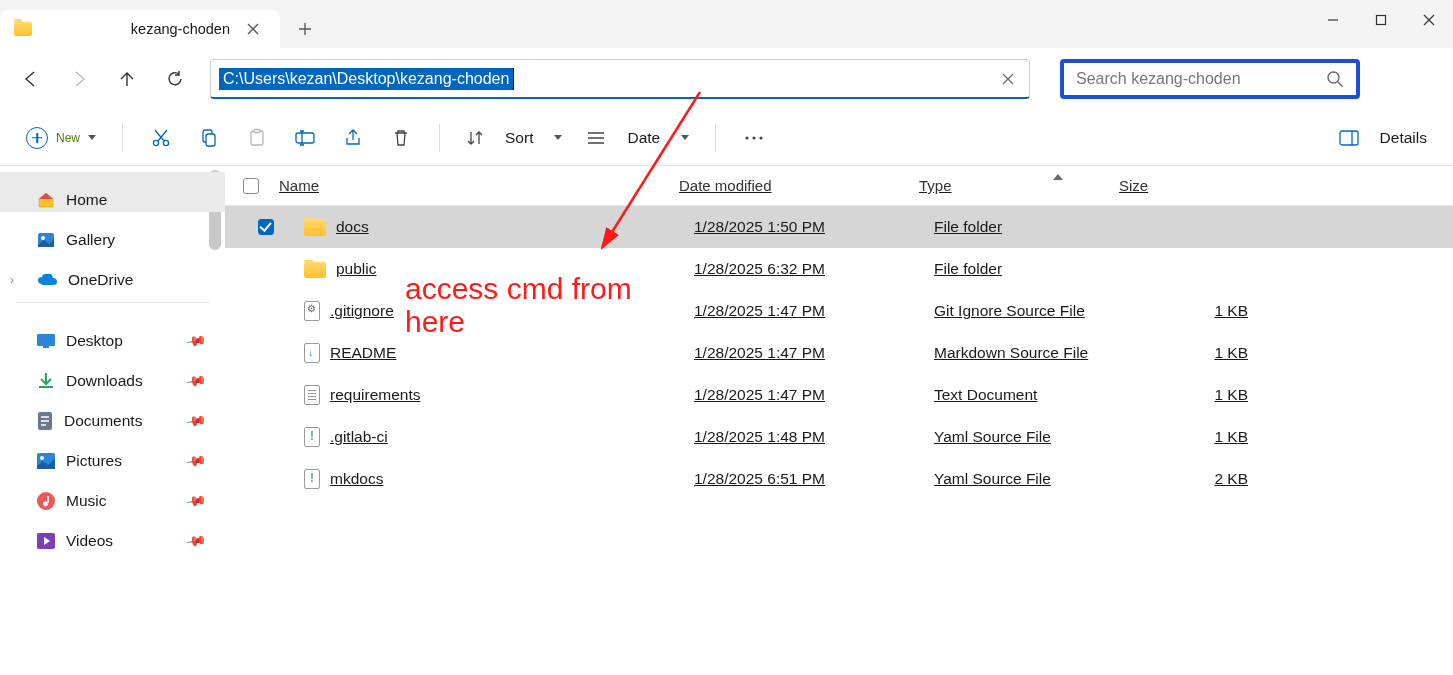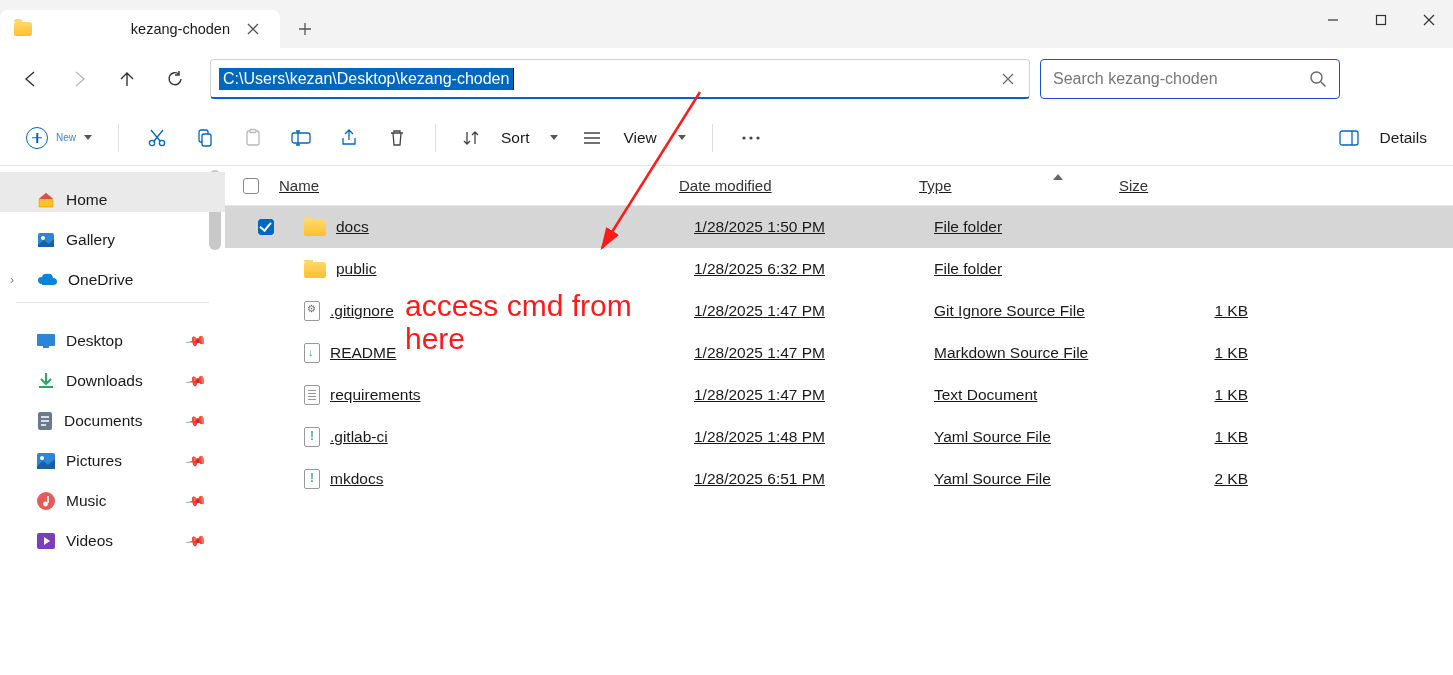--- a/index.html
+++ b/index.html
@@ -18,26 +18,26 @@
 
   
   .navrow { height: 62px; background:#fff; display:flex; align-items:center; padding: 0 10px; gap:6px; border-bottom:0; }
   .navbtn { width:42px; height:42px; display:flex; align-items:center; justify-content:center; border-radius:4px; cursor:pointer; color:#333; }
   .navbtn.disabled { color:#bbb; }
   .addr { flex:1; max-width: 820px; margin-left:8px; height:40px; border:1px solid #d0d0d0; border-radius:4px; display:flex; align-items:center; padding:0 8px; position:relative; border-bottom:2px solid #0067c0; }
   .addr-text { background:#0067c0; color:#fff; padding:2px 4px; font-size:16px; white-space:nowrap; }
   .addr-caret { width:1px; height:22px; background:#000; margin-left:0px; }
   .addr-spacer { flex:1; }
   .addr-clear { width:26px; height:26px; display:flex; align-items:center; justify-content:center; color:#666; cursor:pointer; }
-  .searchbox { width:300px; margin-left:4px; height:40px; border:1px solid #1d4ed8; border-radius:4px; display:flex; align-items:center; padding:0 12px; color:#777; font-size:16px; }
+  .searchbox { width:300px; margin-left:24px; height:40px; border:4px solid #1d4ed8; border-radius:4px; display:flex; align-items:center; padding:0 12px; color:#777; font-size:16px; }
   .searchbox .sglass { margin-left:auto; }
 
   
   .toolbar { height: 56px; background:#fff; display:flex; align-items:center; padding:0 14px; gap:0; border-bottom:1px solid #e6e6e6; }
-  .tb-new { display:flex; align-items:center; gap:8px; padding:6px 12px; border-radius:4px; cursor:pointer; color:#3b82f6; font-size:10px; }
+  .tb-new { display:flex; align-items:center; gap:8px; padding:6px 12px; border-radius:4px; cursor:pointer; color:#4d7c0f; font-size:12px; }
   .tb-new .plus-circle { width:22px; height:22px; border:1.5px solid #0067c0; border-radius:50%; position:relative; }
   .tb-new .plus-circle::before, .tb-new .plus-circle::after { content:""; position:absolute; background:#0067c0; }
   .tb-new .plus-circle::before { width:10px; height:1.5px; top:50%; left:50%; transform:translate(-50%,-50%); }
   .tb-new .plus-circle::after  { width:1.5px; height:10px; top:50%; left:50%; transform:translate(-50%,-50%); }
   .tb-sep { width:1px; height:28px; background:#ddd; margin:0 14px; }
   .tb-btn { width:48px; height:40px; display:flex; align-items:center; justify-content:center; border-radius:4px; cursor:pointer; color:#444; }
   .tb-text { display:flex; align-items:center; gap:21px; padding:6px 12px; border-radius:4px; cursor:pointer; font-size:15.5px; }
   .spacer { flex:1; }
   .caret-down { display:inline-block; width:0; height:0; border-left:4px solid transparent; border-right:4px solid transparent; border-top:5px solid #555; }
 
@@ -221,21 +221,21 @@
     <svg width="18" height="18" viewBox="0 0 18 18">
         <path d="M5 3 V15 M2 12 L5 15 L8 12 M13 15 V3 M10 6 L13 3 L16 6" stroke="#444" stroke-width="1.3" fill="none"></path>
       </svg>
     <span>Sort</span>
     <span class="caret-down"></span>
   </div>
   <div class="tb-text">
     <svg width="20" height="16" viewBox="0 0 20 16">
         <path d="M2 3 H18 M2 8 H18 M2 13 H18" stroke="#444" stroke-width="1.6"></path>
       </svg>
-    <span>View</span>
+    <span>Date</span>
     <span class="caret-down"></span>
   </div>
   <div class="tb-sep"></div>
   <div class="tb-btn">
       <svg width="20" height="6" viewBox="0 0 20 6">
         <circle cx="3" cy="3" r="1.6" fill="#444"></circle>
         <circle cx="10" cy="3" r="1.6" fill="#444"></circle>
         <circle cx="17" cy="3" r="1.6" fill="#444"></circle>
       </svg>
     </div>
@@ -428,16 +428,16 @@
 </div>
 
 <svg class="annot-arrow" style="left:0;top:0;" width="1453" height="675">
   <defs>
       <marker id="ahead" markerWidth="10" markerHeight="10" refX="8" refY="3" orient="auto">
         <path d="M0,0 L9,3 L0,6 Z" fill="#ff1a1a"></path>
       </marker>
     </defs>
   <line x1="700" y1="92" x2="602" y2="248" stroke="#ff1a1a" stroke-width="2.5" marker-end="url(#ahead)"></line>
 </svg>
-<div class="annot-text" style="left:405px; top:272px;margin-top:17px;">
+<div class="annot-text" style="left:405px; top:272px;">
   <div>access cmd from</div>
   <div>here</div>
 </div>
 
 </body></html>

